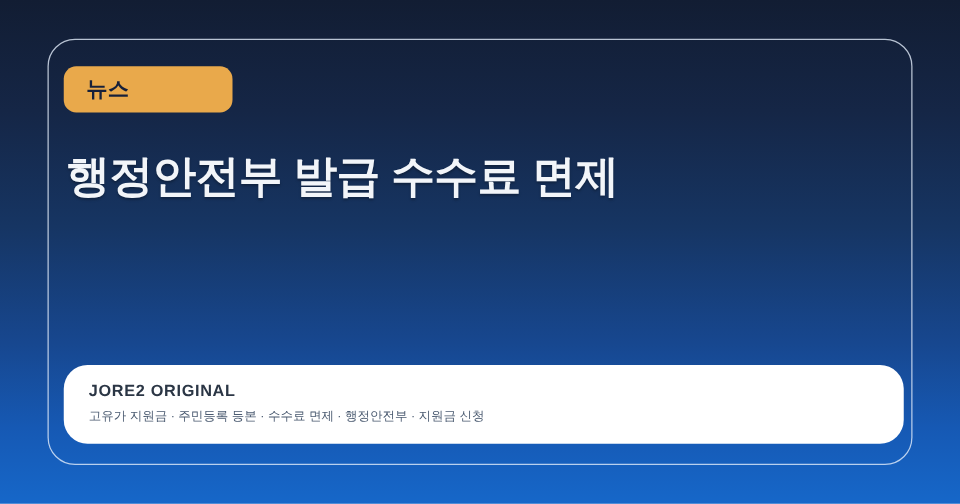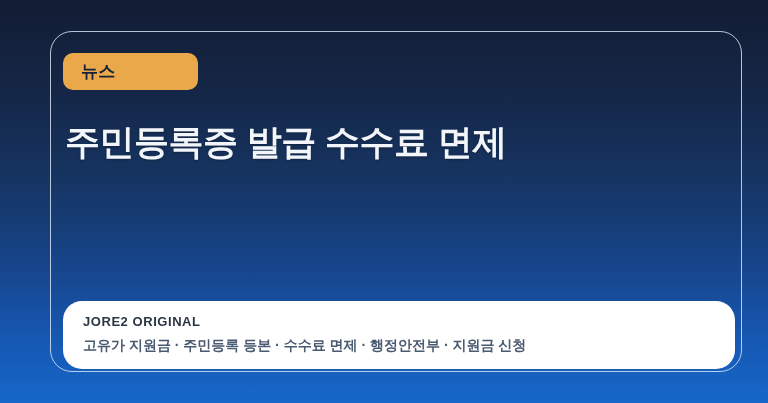--- a/index.html
+++ b/index.html
@@ -31,21 +31,20 @@
   
   #content-card {
     position: absolute;
     left: 38px;
     top: 31px;
     width: 692px;
     height: 341px;
     box-sizing: border-box;
     border: 1px solid rgba(226, 236, 250, 0.80);
     border-radius: 22px;
-    margin-left: 12px;
   }
 
   
   #category-badge {
     position: absolute;
     left: 12px;
     top: 21px;
     width: 135px;
     height: 37px;
     border-radius: 10px;
@@ -78,58 +77,58 @@
     line-height: 49px;
     letter-spacing: -0.5px;
     white-space: nowrap;
     text-shadow: 0 1px 2px rgba(0,0,0,0.28);
   }
 
   
   #footer-card {
     position: absolute;
     left: 12px;
-    bottom: 2px;
+    bottom: 16px;
     width: 672px;
     box-sizing: border-box;
     background: #ffffff;
     border-radius: 19px;
     padding: 13px 20px 15px 20px;
   }
   #footer-card .brand-label {
     display: block;
     color: #2b3645;
     font-size: 13px;
     font-weight: 700;
     letter-spacing: 0.55px;
     line-height: 1.2;
   }
   #footer-card .tag-line {
     display: block;
     margin-top: 7px;
     color: #4a5a70;
-    font-size: 14px;
-    font-weight: 700;
+    font-size: 10px;
+    font-weight: 400;
     line-height: 1.25;
     white-space: nowrap;
   }
 </style>
 </head>
 <body>
 
 <div id="card-canvas">
 
   <div id="content-card">
 
     <div id="category-badge">
       <span class="badge-label">뉴스</span>
     </div>
 
     <div id="headline">
-      <span class="headline-line">주민등록증 발급 수수료 면제</span>
+      <span class="headline-line">행정안전부 발급 수수료 면제</span>
     </div>
 
     <div id="footer-card">
       <span class="brand-label">JORE2 ORIGINAL</span>
       <span class="tag-line">고유가 지원금 · 주민등록 등본 · 수수료 면제 · 행정안전부 · 지원금 신청</span>
     </div>
 
   </div>
 
 </div>

